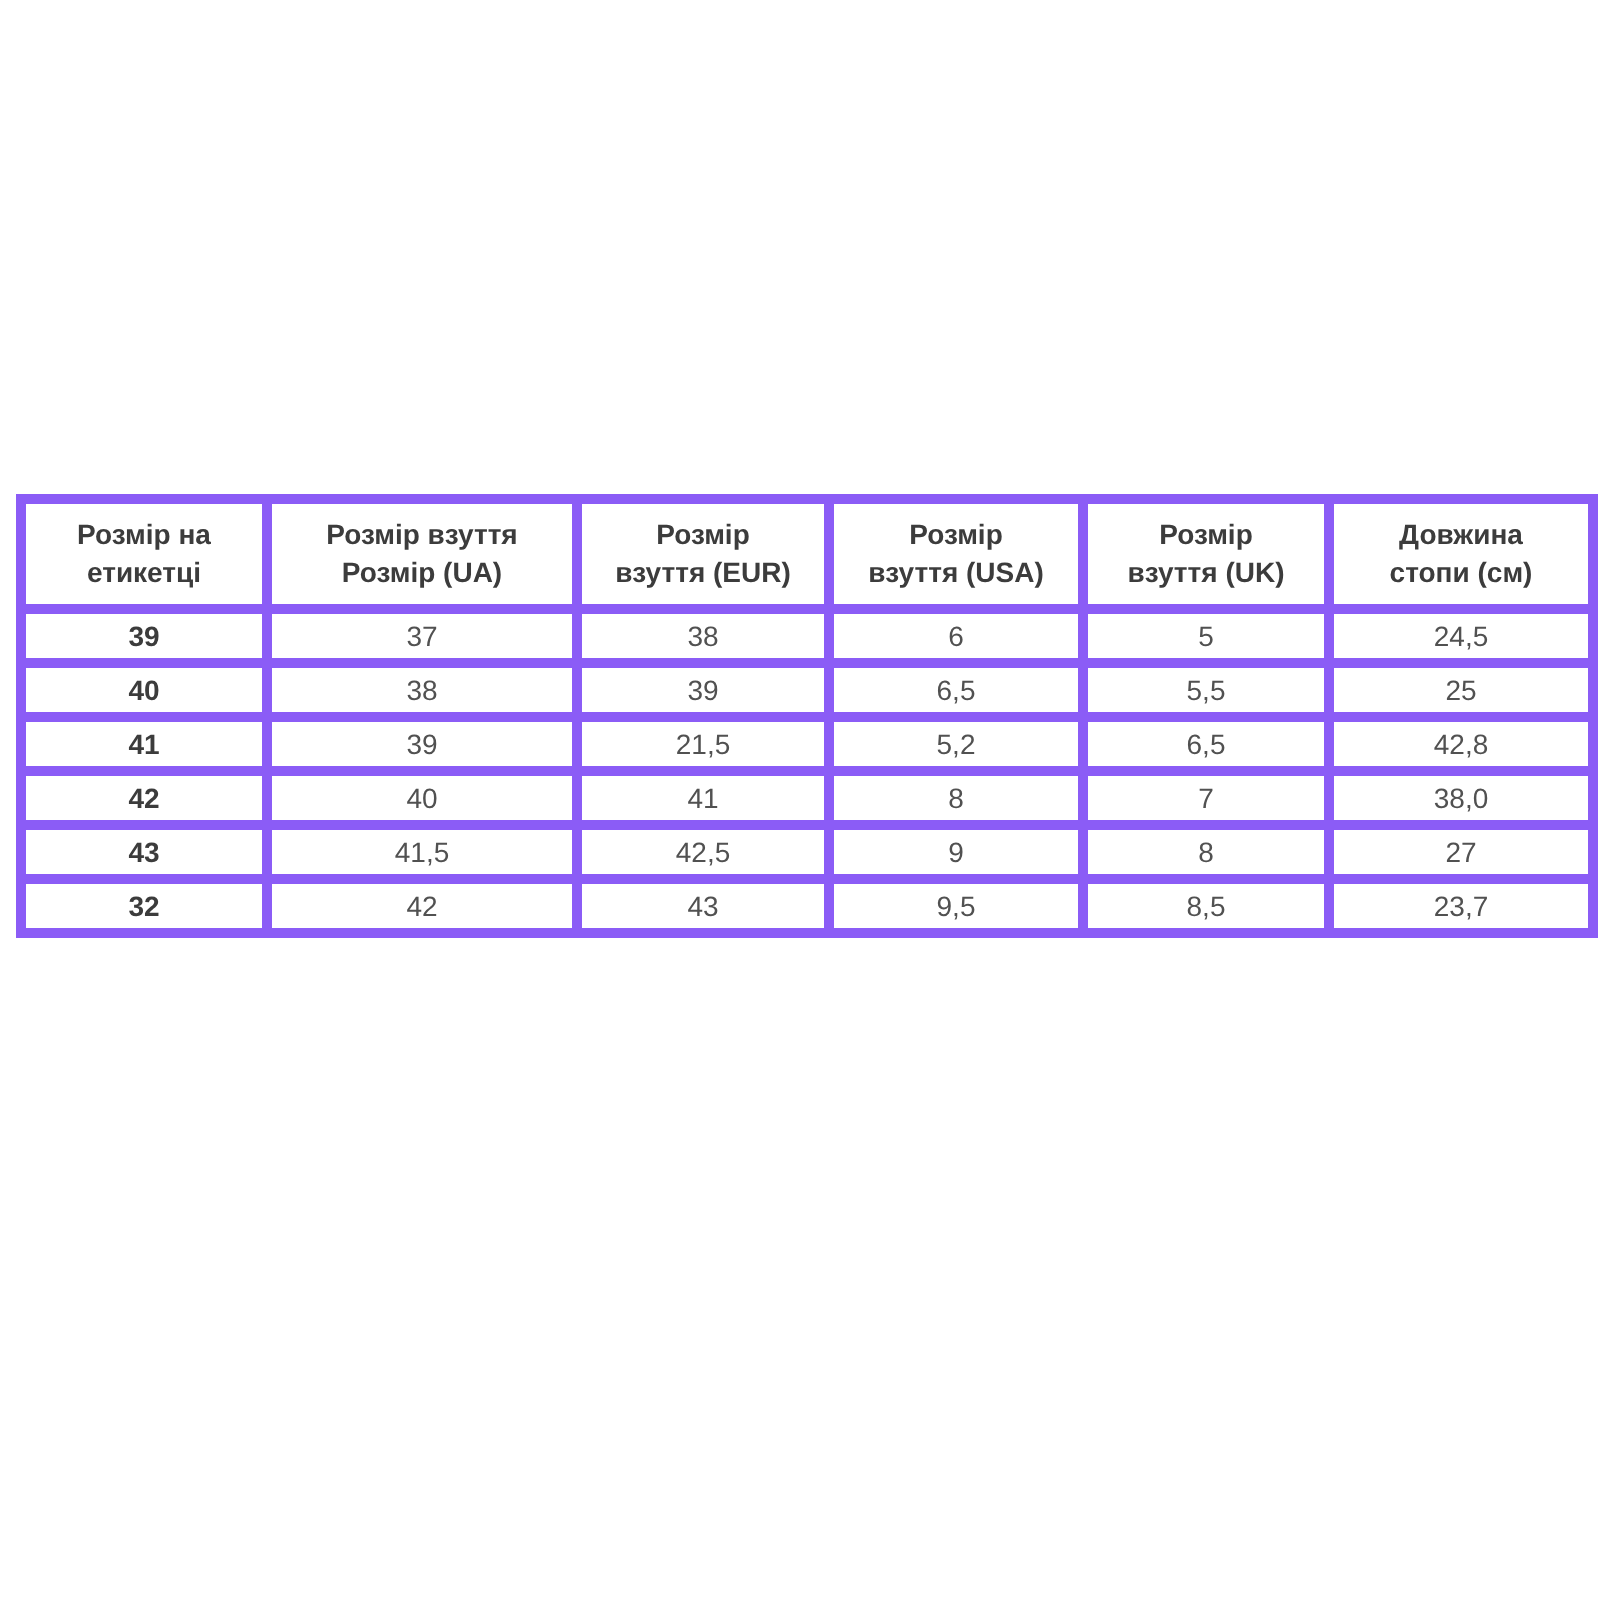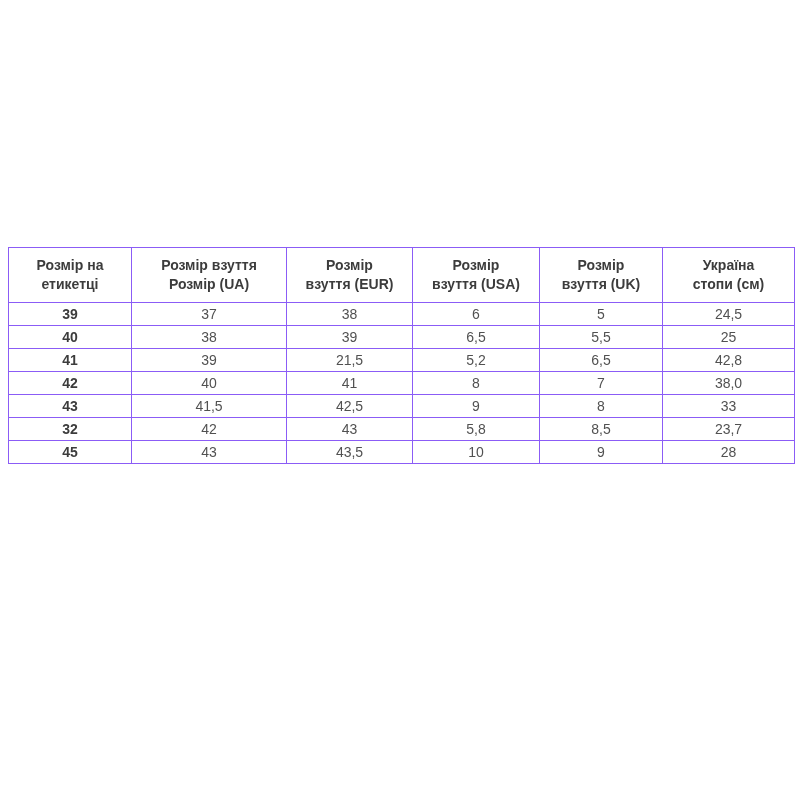--- a/index.html
+++ b/index.html
@@ -21,21 +21,21 @@
     border-collapse: collapse;
     table-layout: fixed;
   }
   table.size-chart col.c1 { width: 123px; }
   table.size-chart col.c2 { width: 155px; }
   table.size-chart col.c3 { width: 126px; }
   table.size-chart col.c4 { width: 127px; }
   table.size-chart col.c5 { width: 123px; }
   table.size-chart col.c6 { width: 132px; }
   table.size-chart th, table.size-chart td {
-    border: 1px solid #8b5cf6;
+    border: 5px solid #8b5cf6;
     text-align: center;
     vertical-align: middle;
     background: #ffffff;
   }
   table.size-chart th {
     height: 55px;
     font-size: 14px;
     font-weight: bold;
     color: #3c3c3c;
     line-height: 19px;
@@ -81,21 +81,21 @@
         </th>
         <th>
           <div>Розмір</div>
           <div>взуття (USA)</div>
         </th>
         <th>
           <div>Розмір</div>
           <div>взуття (UK)</div>
         </th>
         <th>
-          <div>Україна</div>
+          <div>Довжина</div>
           <div>стопи (см)</div>
         </th>
       </tr>
     </thead>
     <tbody>
       <tr>
         <td class="label-col">39</td>
         <td>37</td>
         <td>38</td>
         <td>6</td>
@@ -125,33 +125,25 @@
         <td>8</td>
         <td>7</td>
         <td>38,0</td>
       </tr>
       <tr>
         <td class="label-col">43</td>
         <td>41,5</td>
         <td>42,5</td>
         <td>9</td>
         <td>8</td>
-        <td>33</td>
+        <td>27</td>
       </tr>
       <tr>
         <td class="label-col">32</td>
         <td>42</td>
         <td>43</td>
-        <td>5,8</td>
+        <td>9,5</td>
         <td>8,5</td>
         <td>23,7</td>
-      </tr>
-      <tr>
-        <td class="label-col">45</td>
-        <td>43</td>
-        <td>43,5</td>
-        <td>10</td>
-        <td>9</td>
-        <td>28</td>
       </tr>
     </tbody>
   </table>
 </div>
 
 </body></html>

